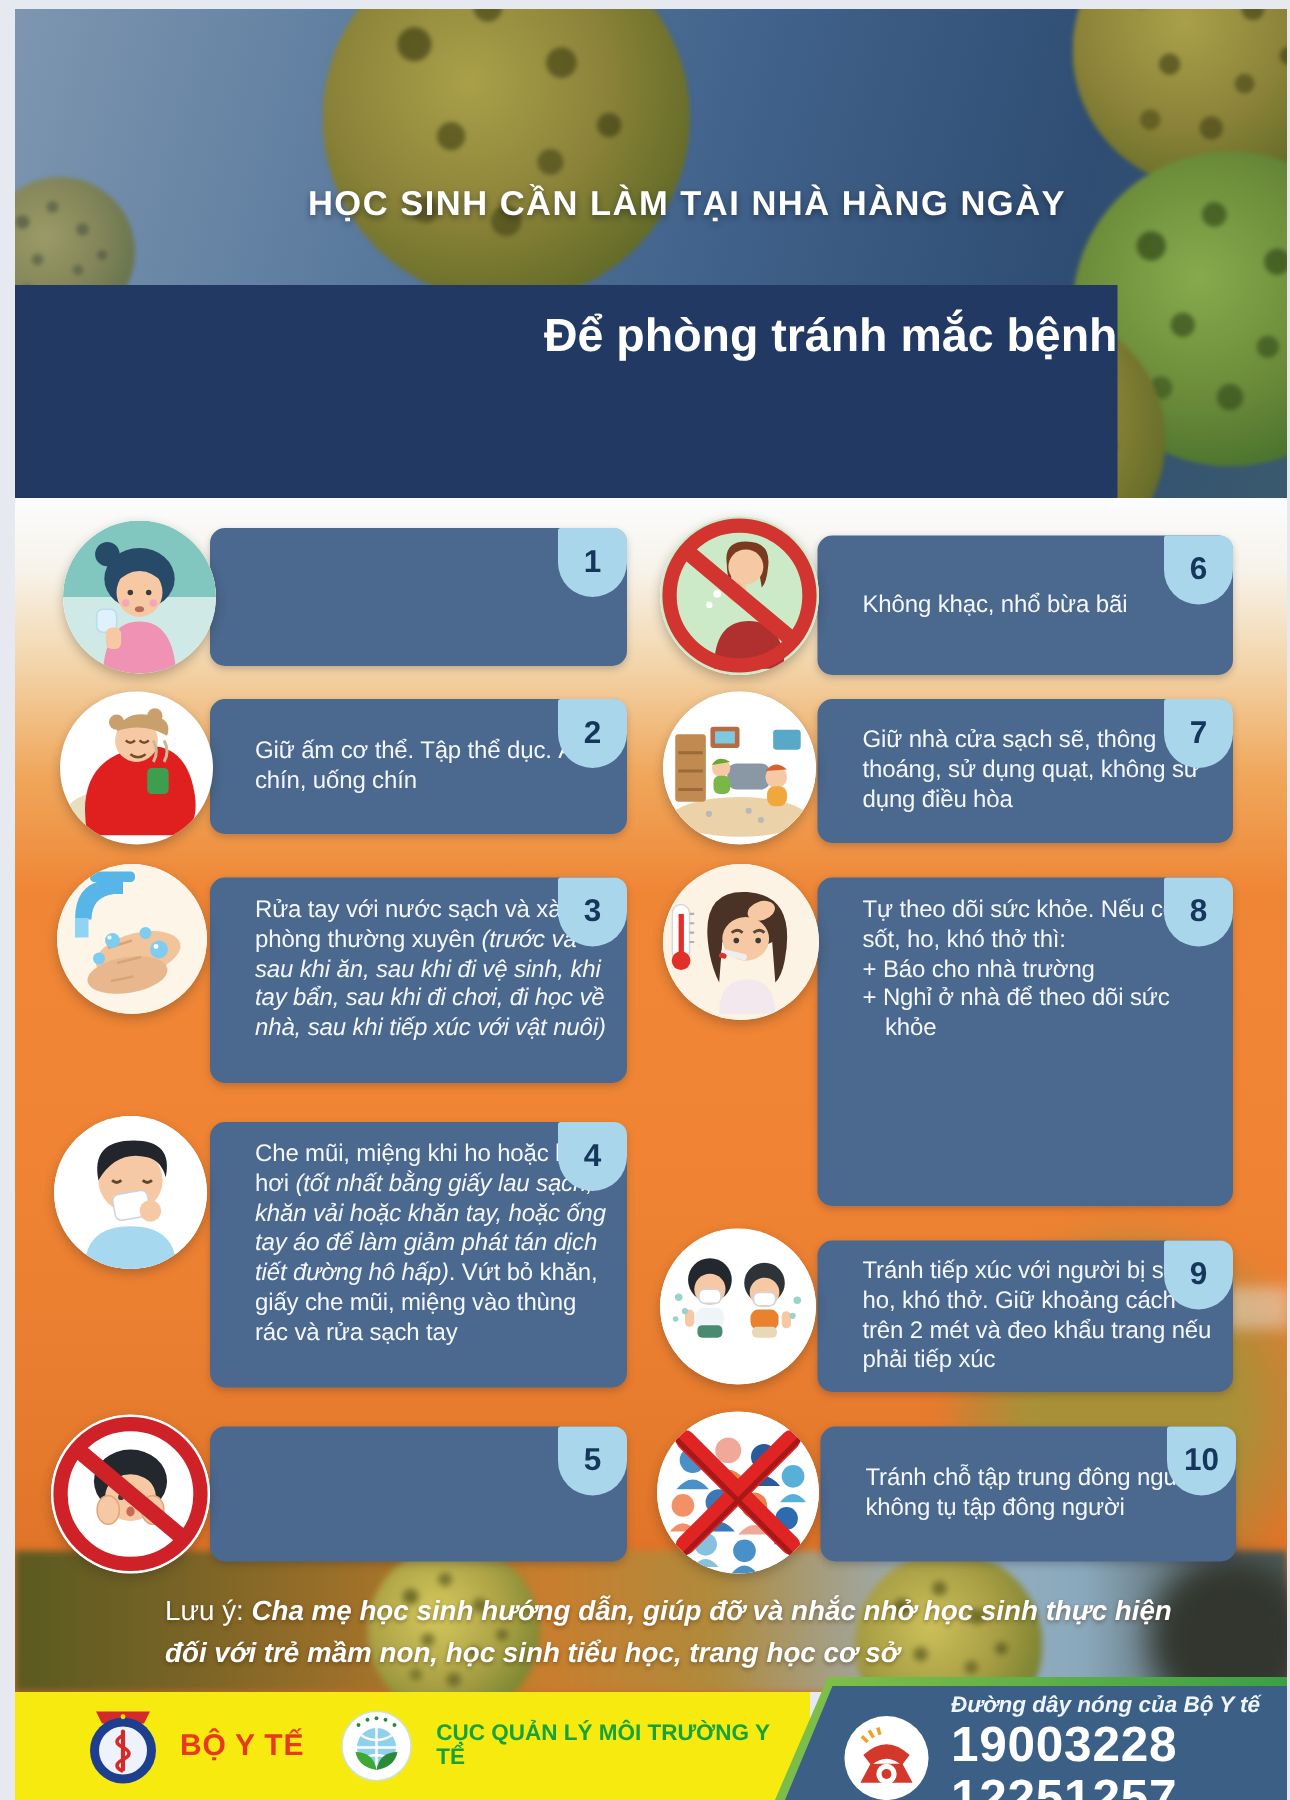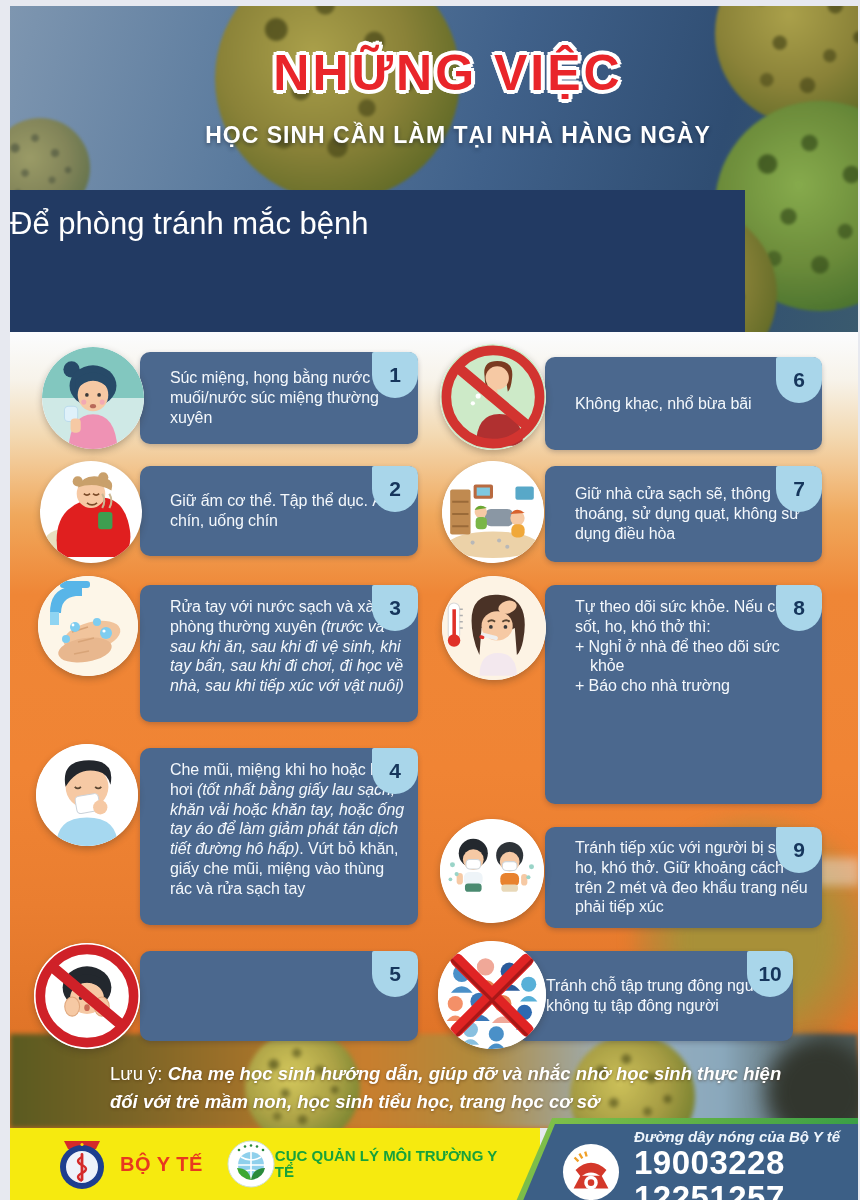--- a/index.html
+++ b/index.html
@@ -27,22 +27,22 @@
   .v5{left:-20px;top:112px;width:100px;height:100px;opacity:.7;}
 
   .title1{position:absolute;left:0;top:38px;width:100%;padding-left:28px;box-sizing:border-box;
           text-align:center;font-size:50px;font-weight:900;letter-spacing:3px;color:#e9252a;
           text-shadow:-3px -3px 0 #fff,3px -3px 0 #fff,-3px 3px 0 #fff,3px 3px 0 #fff,
                       0 -4px 0 #fff,0 4px 0 #fff,-4px 0 0 #fff,4px 0 0 #fff;}
   .title2{position:absolute;left:0;top:116px;width:100%;text-align:center;
           font-size:23px;font-weight:800;letter-spacing:1px;color:#ffffff;
           text-shadow:0 2px 4px rgba(10,20,40,.45);margin-left:24px;}
   .band{position:absolute;left:0;top:184px;width:735px;height:142px;background:#223a63;}
-  .band-sub{position:absolute;left:0;top:16px;width:100%;box-sizing:border-box;
-            text-align:left;font-size:31px;font-weight:400;color:#ffffff;}
+  .band-sub{position:absolute;left:0;top:16px;width:100%;padding-left:120px;box-sizing:border-box;
+            text-align:right;font-size:31px;font-weight:700;color:#ffffff;}
   .band-covid{position:absolute;left:0;top:54px;width:100%;padding-left:120px;box-sizing:border-box;
             text-align:center;font-size:54px;font-weight:900;letter-spacing:2px;color:#ffdf00;}
 
   
   .main{position:absolute;left:10px;top:332px;width:848px;height:796px;overflow:hidden;z-index:1;
         background:linear-gradient(180deg,#fbfcfe 0%,#f7f3ea 6%,#f3d9b2 13%,#f0a85c 23%,
                    #ef8636 33%,#f08434 55%,#ea7e30 72%,#e07428 88%,#cf6d22 100%);}
   .sideblob{position:absolute;left:620px;top:483px;width:250px;height:250px;border-radius:50%;
         background:radial-gradient(circle,#a89038 0 40%, rgba(160,140,60,.45) 60%, transparent 75%);
         filter:blur(7px);}
@@ -77,32 +77,32 @@
   
   .c1{left:140px;top:352px;width:278px;height:92px;}   .i1{left:42px;top:347px;width:102px;height:102px;}
   .c2{left:140px;top:466px;width:278px;height:90px;}   .i2{left:40px;top:461px;width:102px;height:102px;}
   .c3{left:140px;top:585px;width:278px;height:137px;}  .i3{left:38px;top:576px;width:100px;height:100px;}
   .c4{left:140px;top:748px;width:278px;height:177px;}  .i4{left:36px;top:744px;width:102px;height:102px;}
   .c5{left:140px;top:951px;width:278px;height:90px;}   .i5{left:34px;top:943px;width:106px;height:106px;}
   .c6{left:545px;top:357px;width:277px;height:93px;}   .i6{left:440px;top:344px;width:106px;height:106px;}
   .c7{left:545px;top:466px;width:277px;height:96px;}   .i7{left:442px;top:461px;width:102px;height:102px;}
   .c8{left:545px;top:585px;width:277px;height:219px;}  .i8{left:442px;top:576px;width:104px;height:104px;}
   .c9{left:545px;top:827px;width:277px;height:101px;}  .i9{left:440px;top:819px;width:104px;height:104px;}
-  .c10{left:516px;top:951px;width:277px;height:90px;}  .i10{left:438px;top:941px;width:108px;height:108px;}
+  .c10{left:547px;top:951px;width:277px;height:90px;}  .i10{left:438px;top:941px;width:108px;height:108px;}
 
   
   .note{position:absolute;left:110px;top:1060px;width:690px;z-index:6;color:#ffffff;
         font-size:18.5px;line-height:1.5;text-shadow:0 1px 3px rgba(60,30,0,.45);}
   .note b{font-weight:bold;font-style:italic;}
 
   
   .fyellow{position:absolute;left:10px;top:1128px;width:530px;height:72px;background:#f6ea0f;z-index:7;
            display:flex;align-items:center;padding-left:46px;box-sizing:border-box;}
   .org1{color:#e8391f;font-weight:900;font-size:20px;letter-spacing:.5px;margin:0 24px 0 12px;}
-  .org2{color:#17a23b;font-weight:900;font-size:15px;line-height:1.1;max-width:232px;margin-left:0;}
+  .org2{color:#17a23b;font-weight:900;font-size:15px;line-height:1.1;max-width:232px;margin-left:16px;}
   .fpanel{position:absolute;left:500px;top:1118px;width:358px;height:102px;z-index:8;}
   .fpanel-green{position:absolute;inset:0;background:linear-gradient(120deg,#8ac44a,#2e9a44);
            clip-path:polygon(52px 0, 100% 0, 100% 100%, 8px 100%);}
   .fpanel-blue{position:absolute;left:0;top:6px;right:0;bottom:0;background:#3c5f86;
            clip-path:polygon(55px 0, 100% 0, 100% 100%, 15px 100%);
            display:flex;align-items:center;}
   .phone-wrap{width:58px;height:58px;margin-left:62px;flex:none;}
   .hot-texts{margin-left:14px;color:#fff;}
   .hot-label{font-size:15px;font-weight:bold;font-style:italic;color:#eef5fc;margin-bottom:1px;}
   .hot-num{font-size:33px;font-weight:900;line-height:1.05;letter-spacing:.5px;}
@@ -112,39 +112,37 @@
 <body>
 
 <div class="page">
 
   <div class="header">
     <div class="virus v1"></div>
     <div class="virus v2"></div>
     <div class="virus v3"></div>
     <div class="virus v4"></div>
     <div class="virus v5"></div>
-    <div class="title1">NHỮNG VIỆC</div>
     <div class="title2">HỌC SINH CẦN LÀM TẠI NHÀ HÀNG NGÀY</div>
     <div class="band">
       <div class="band-sub">Để phòng tránh mắc bệnh</div>
     </div>
   </div>
 
   <div class="main">
     <div class="sideblob"></div>
     <div class="graystripe"></div>
     <div class="botstrip"></div>
     <div class="virus bv1"></div>
     <div class="virus bv2"></div>
     <div class="bdark"></div>
   </div>
 
   <div class="card c1">
     <div class="badge">1</div>
-    <div class="txt"><span>Súc miệng, họng bằng nước muối/nước súc miệng thường xuyên</span></div>
   </div>
   <div class="icircle i1">
     <svg viewBox="0 0 100 100">
       <circle cx="50" cy="50" r="50" fill="#cfe9e6"></circle>
       <path d="M0 50 a50 50 0 0 1 100 0 z" fill="#82c7bf"></path>
       <circle cx="29" cy="22" r="8" fill="#274a68"></circle>
       <ellipse cx="50" cy="38" rx="23" ry="20" fill="#274a68"></ellipse>
       <ellipse cx="50" cy="47" rx="15" ry="16" fill="#f6c9a4"></ellipse>
       <path d="M33 42 q17 -18 34 0 l0 -10 q-17 -14 -34 0 z" fill="#274a68"></path>
       <circle cx="44" cy="47" r="1.8" fill="#3a3a3a"></circle>
@@ -280,22 +278,22 @@
       <circle cx="56" cy="78" r="2" fill="#b8b8b8"></circle>
         <circle cx="30" cy="80" r="2" fill="#b8b8b8"></circle>
         <circle cx="64" cy="84" r="2" fill="#b8b8b8"></circle>
     </svg>
   </div>
 
   <div class="card c8 topalign">
     <div class="badge">8</div>
     <div class="txt">
       <div>Tự theo dõi sức khỏe. Nếu có sốt, ho, khó thở thì:</div>
+      <div class="bullet">+ Báo cho nhà trường</div>
       <div class="bullet">+ Nghỉ ở nhà để theo dõi sức khỏe</div>
-      <div class="bullet">+ Báo cho nhà trường</div>
     </div>
   </div>
   <div class="icircle i8">
     <svg viewBox="0 0 100 100">
       <circle cx="50" cy="50" r="50" fill="#fdf3e4"></circle>
       <rect x="6" y="26" width="11" height="36" rx="5.5" fill="#ffffff" stroke="#d8d8d8"></rect>
       <rect x="10" y="32" width="3.4" height="26" fill="#e03028"></rect>
       <circle cx="11.6" cy="62" r="6" fill="#e03028"></circle>
       <path d="M17 32 h3 M17 38 h3 M17 44 h3 M17 50 h3" stroke="#b0b0b0" stroke-width="1.4"></path>
       <path d="M30 58 q-8 -42 24 -40 q32 2 24 44 q-2 10 -6 14 l-2 -26 q-16 9 -32 0 l-2 26 q-4 -8 -6 -18z" fill="#4a3226"></path>

